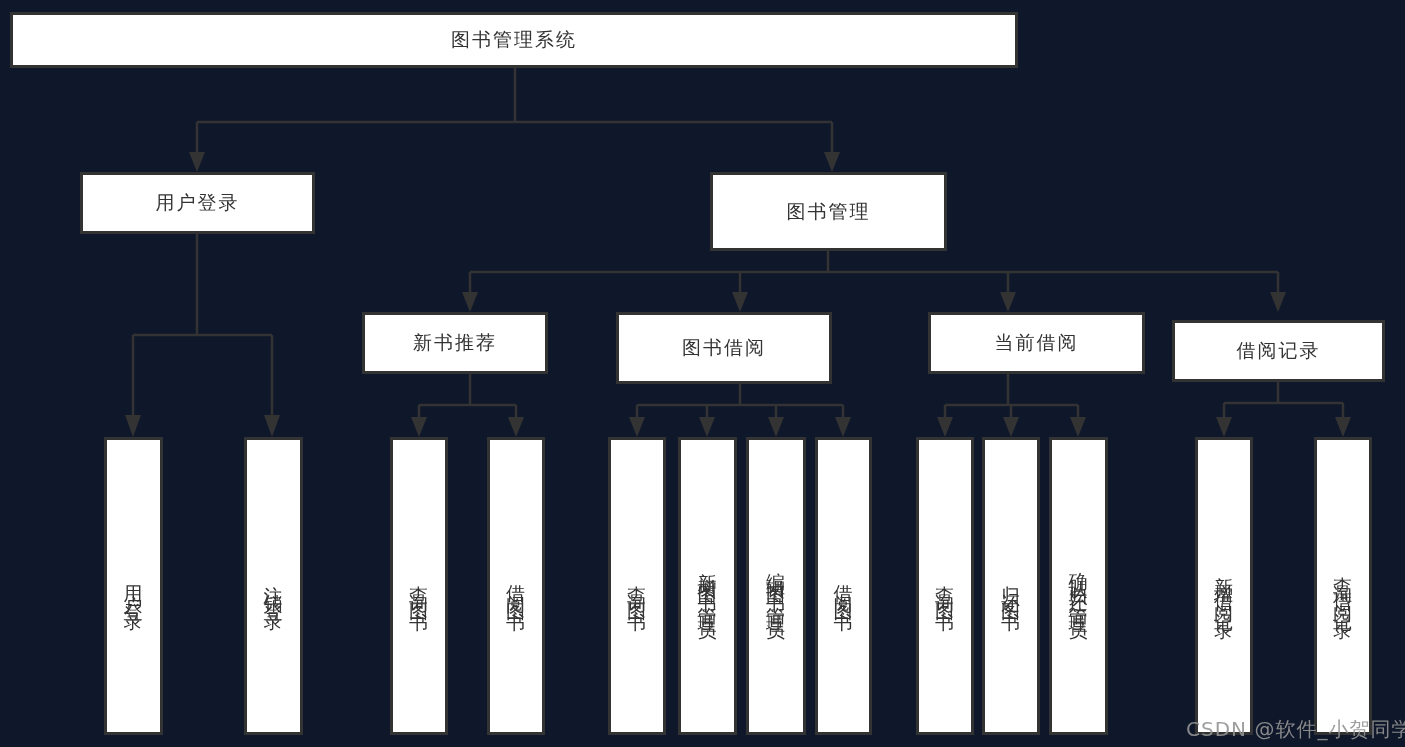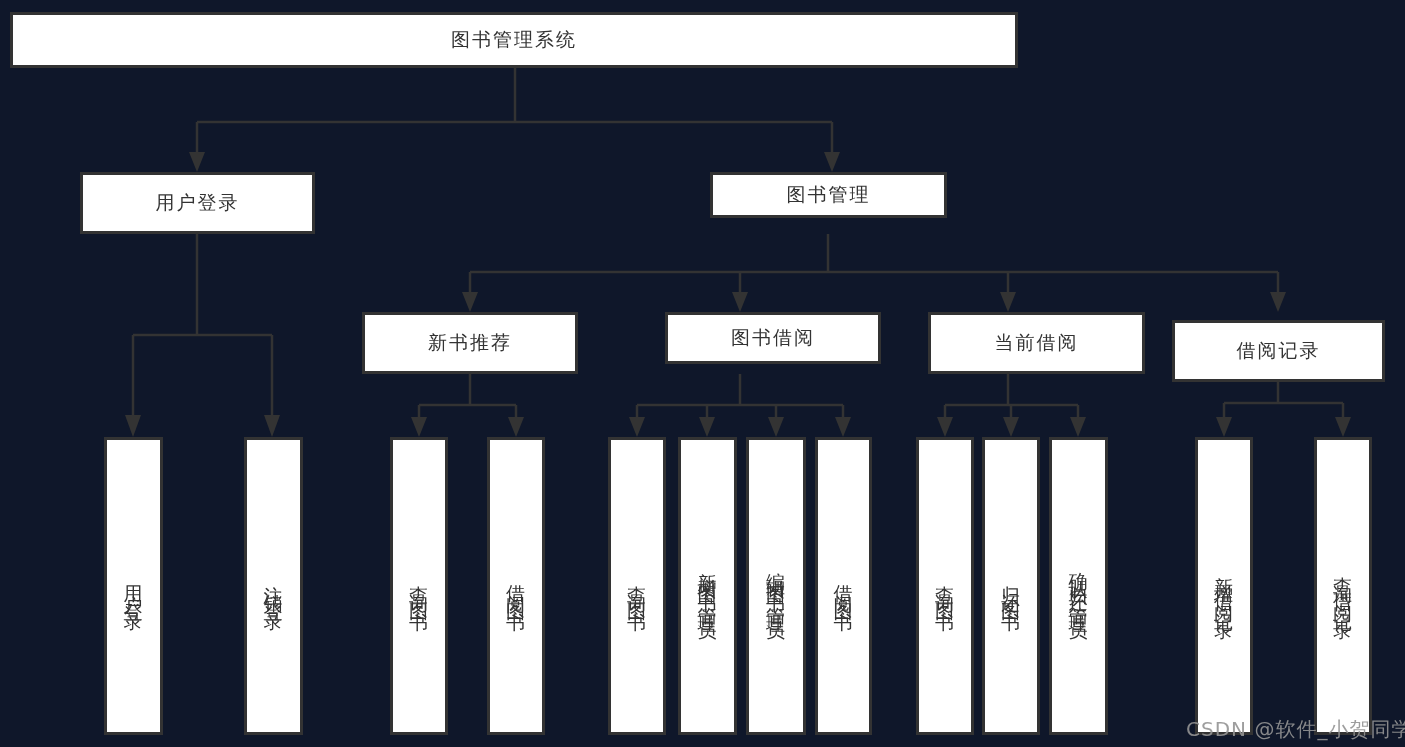--- a/index.html
+++ b/index.html
@@ -43,24 +43,24 @@
     letter-spacing: 9px;
     line-height: 1;
     font-size: 19px;
     padding-top: 4px;
   }
   .node.v.long { letter-spacing: 7px; }
 
   
   .n-root            { left: 10px;  top: 12px;  width: 1008px; height: 56px; }
   .n-user-login      { left: 80px;  top: 172px; width: 235px;  height: 62px; }
-  .n-book-mgmt       { left: 710px; top: 172px; width: 237px;  height: 46px; }
+  .n-book-mgmt       { left: 710px; top: 172px; width: 237px;  height: 79px; }
 
-  .n-new-book-rec    { left: 362px;  top: 312px; width: 216px; height: 62px; }
-  .n-book-borrow     { left: 665px;  top: 312px; width: 216px; height: 52px; }
+  .n-new-book-rec    { left: 362px;  top: 312px; width: 186px; height: 62px; }
+  .n-book-borrow     { left: 616px;  top: 312px; width: 216px; height: 72px; }
   .n-current-borrow  { left: 928px;  top: 312px; width: 217px; height: 62px; }
   .n-borrow-record   { left: 1172px; top: 312px; width: 213px; height: 62px; margin-top: 8px; }
 
   .leaf { top: 437px; height: 298px; }
   .n-leaf-user-login    { left: 104px;  width: 59px; }
   .n-leaf-logout        { left: 244px;  width: 59px; }
   .n-rec-query-book     { left: 390px;  width: 58px; }
   .n-rec-borrow-book    { left: 487px;  width: 58px; }
   .n-bb-query-book      { left: 608px;  width: 58px; }
   .n-bb-add-book        { left: 678px;  width: 59px; }

